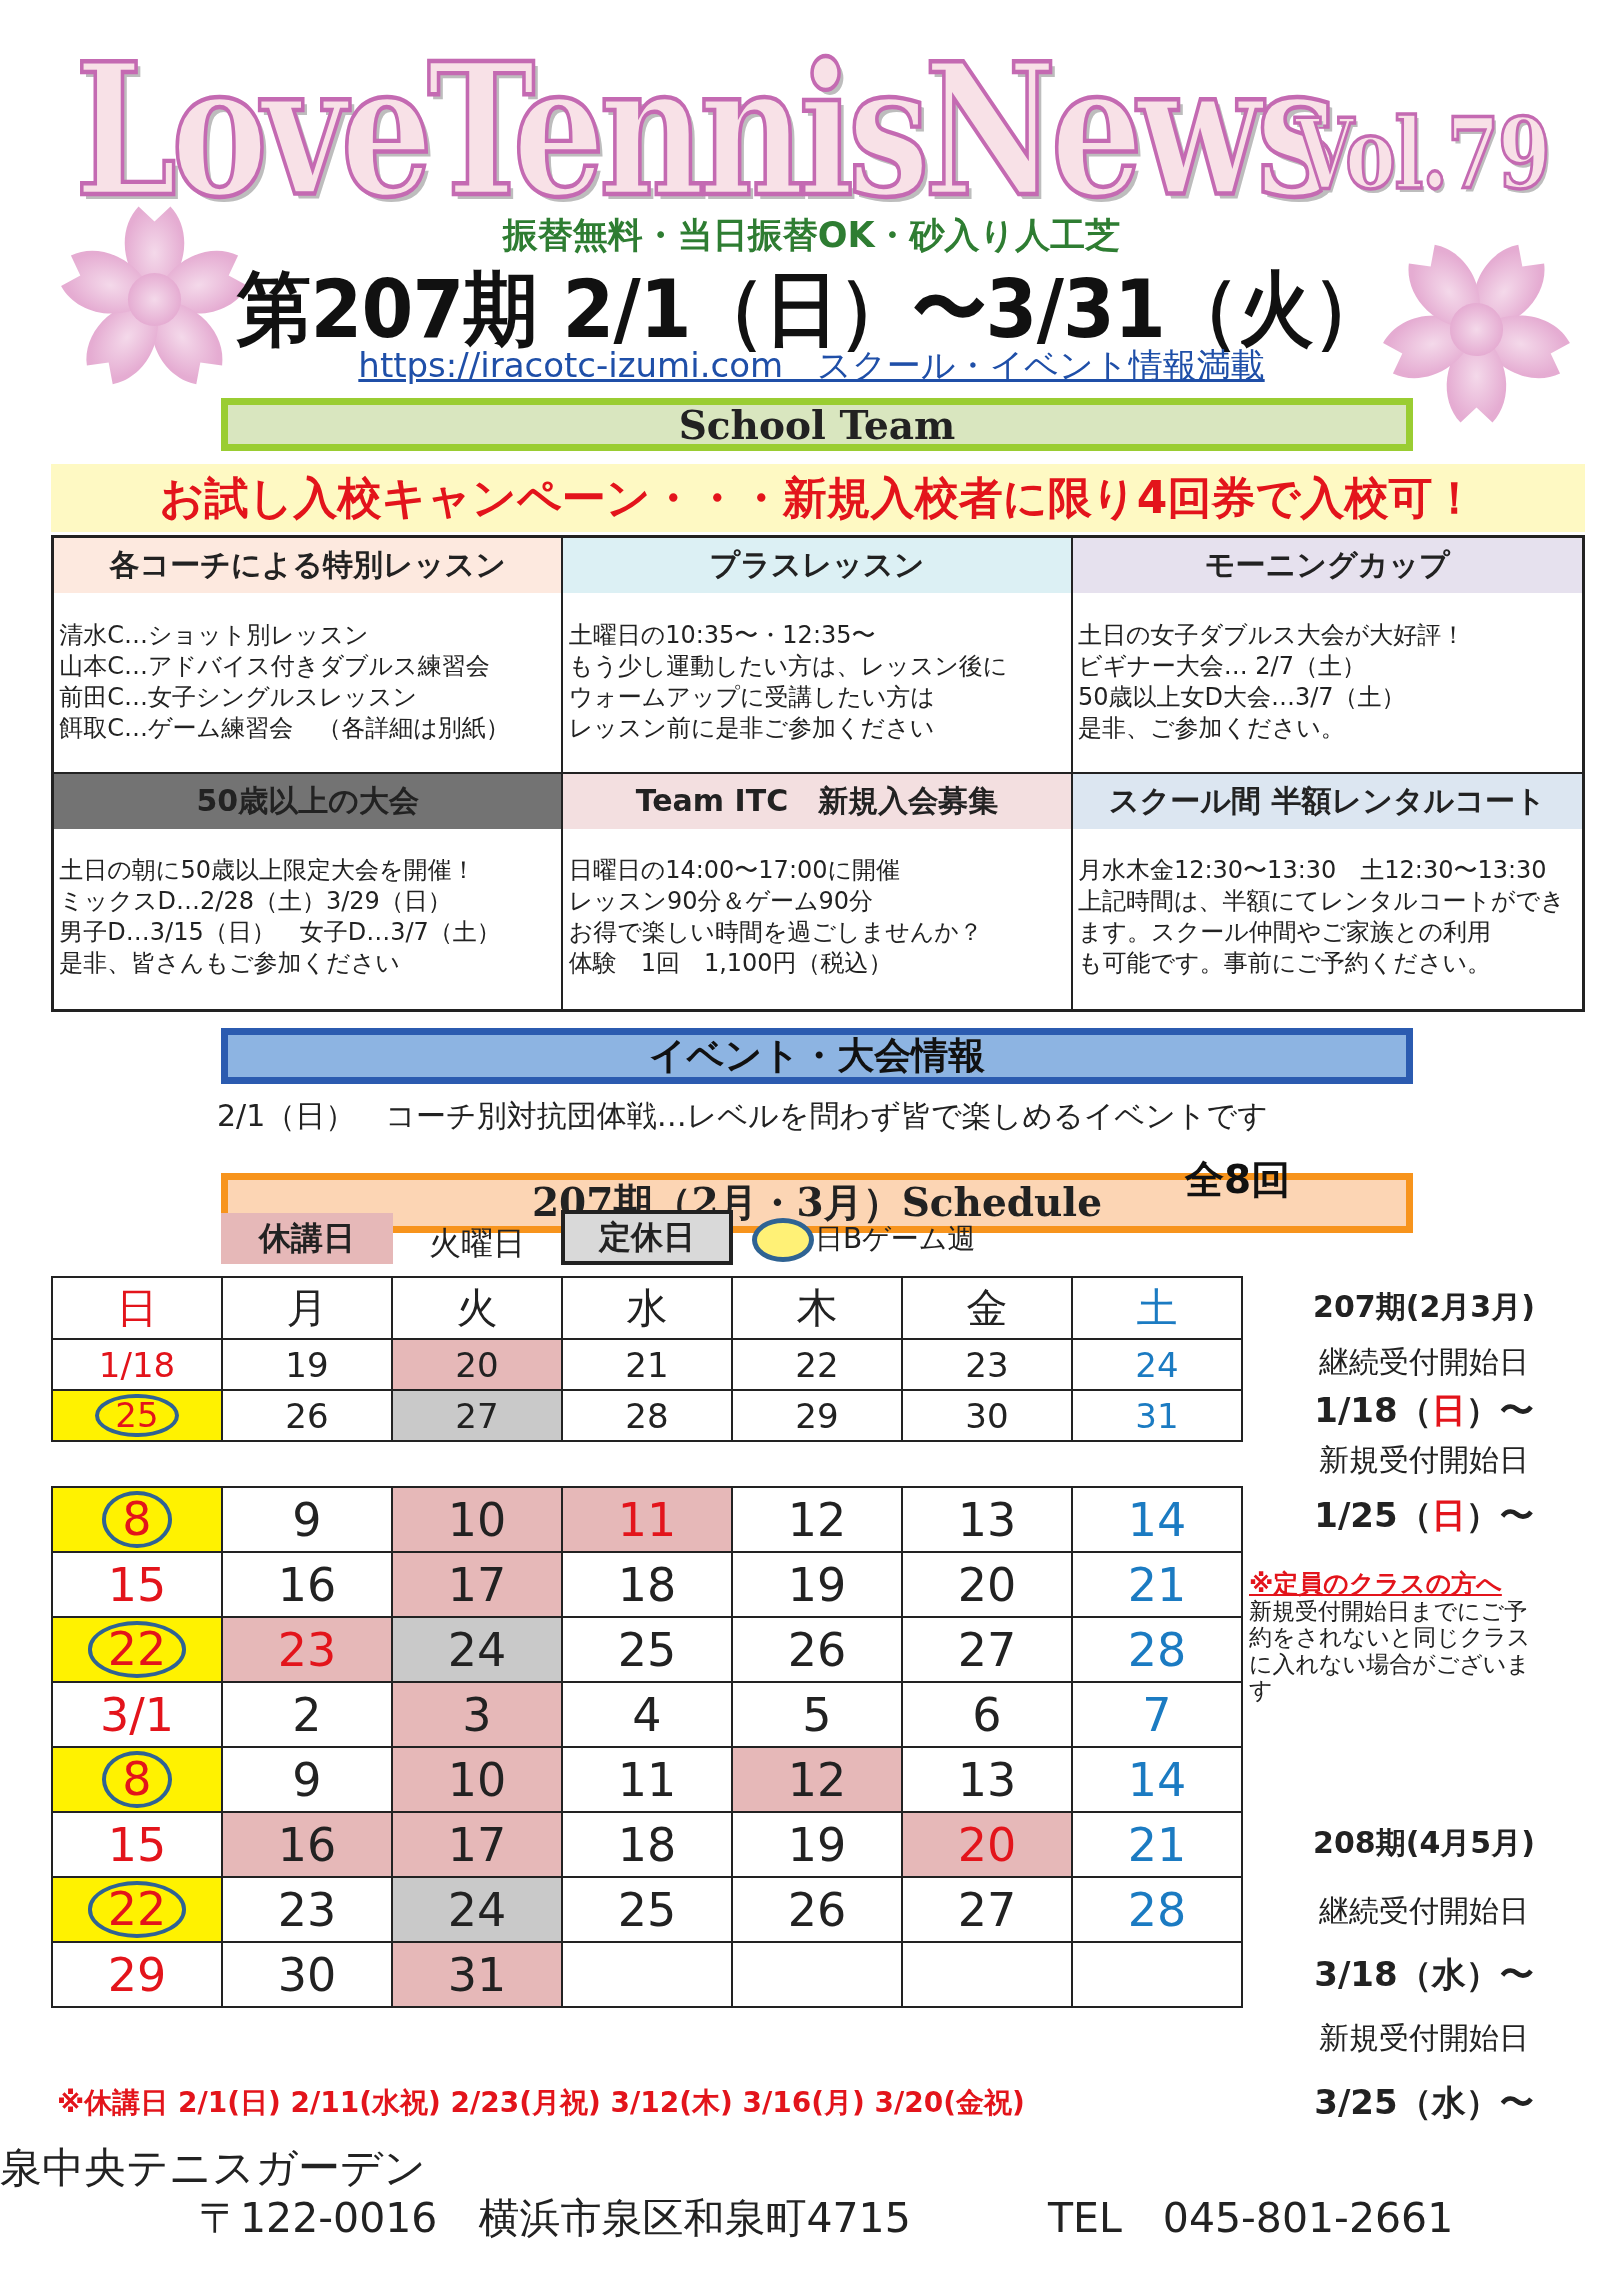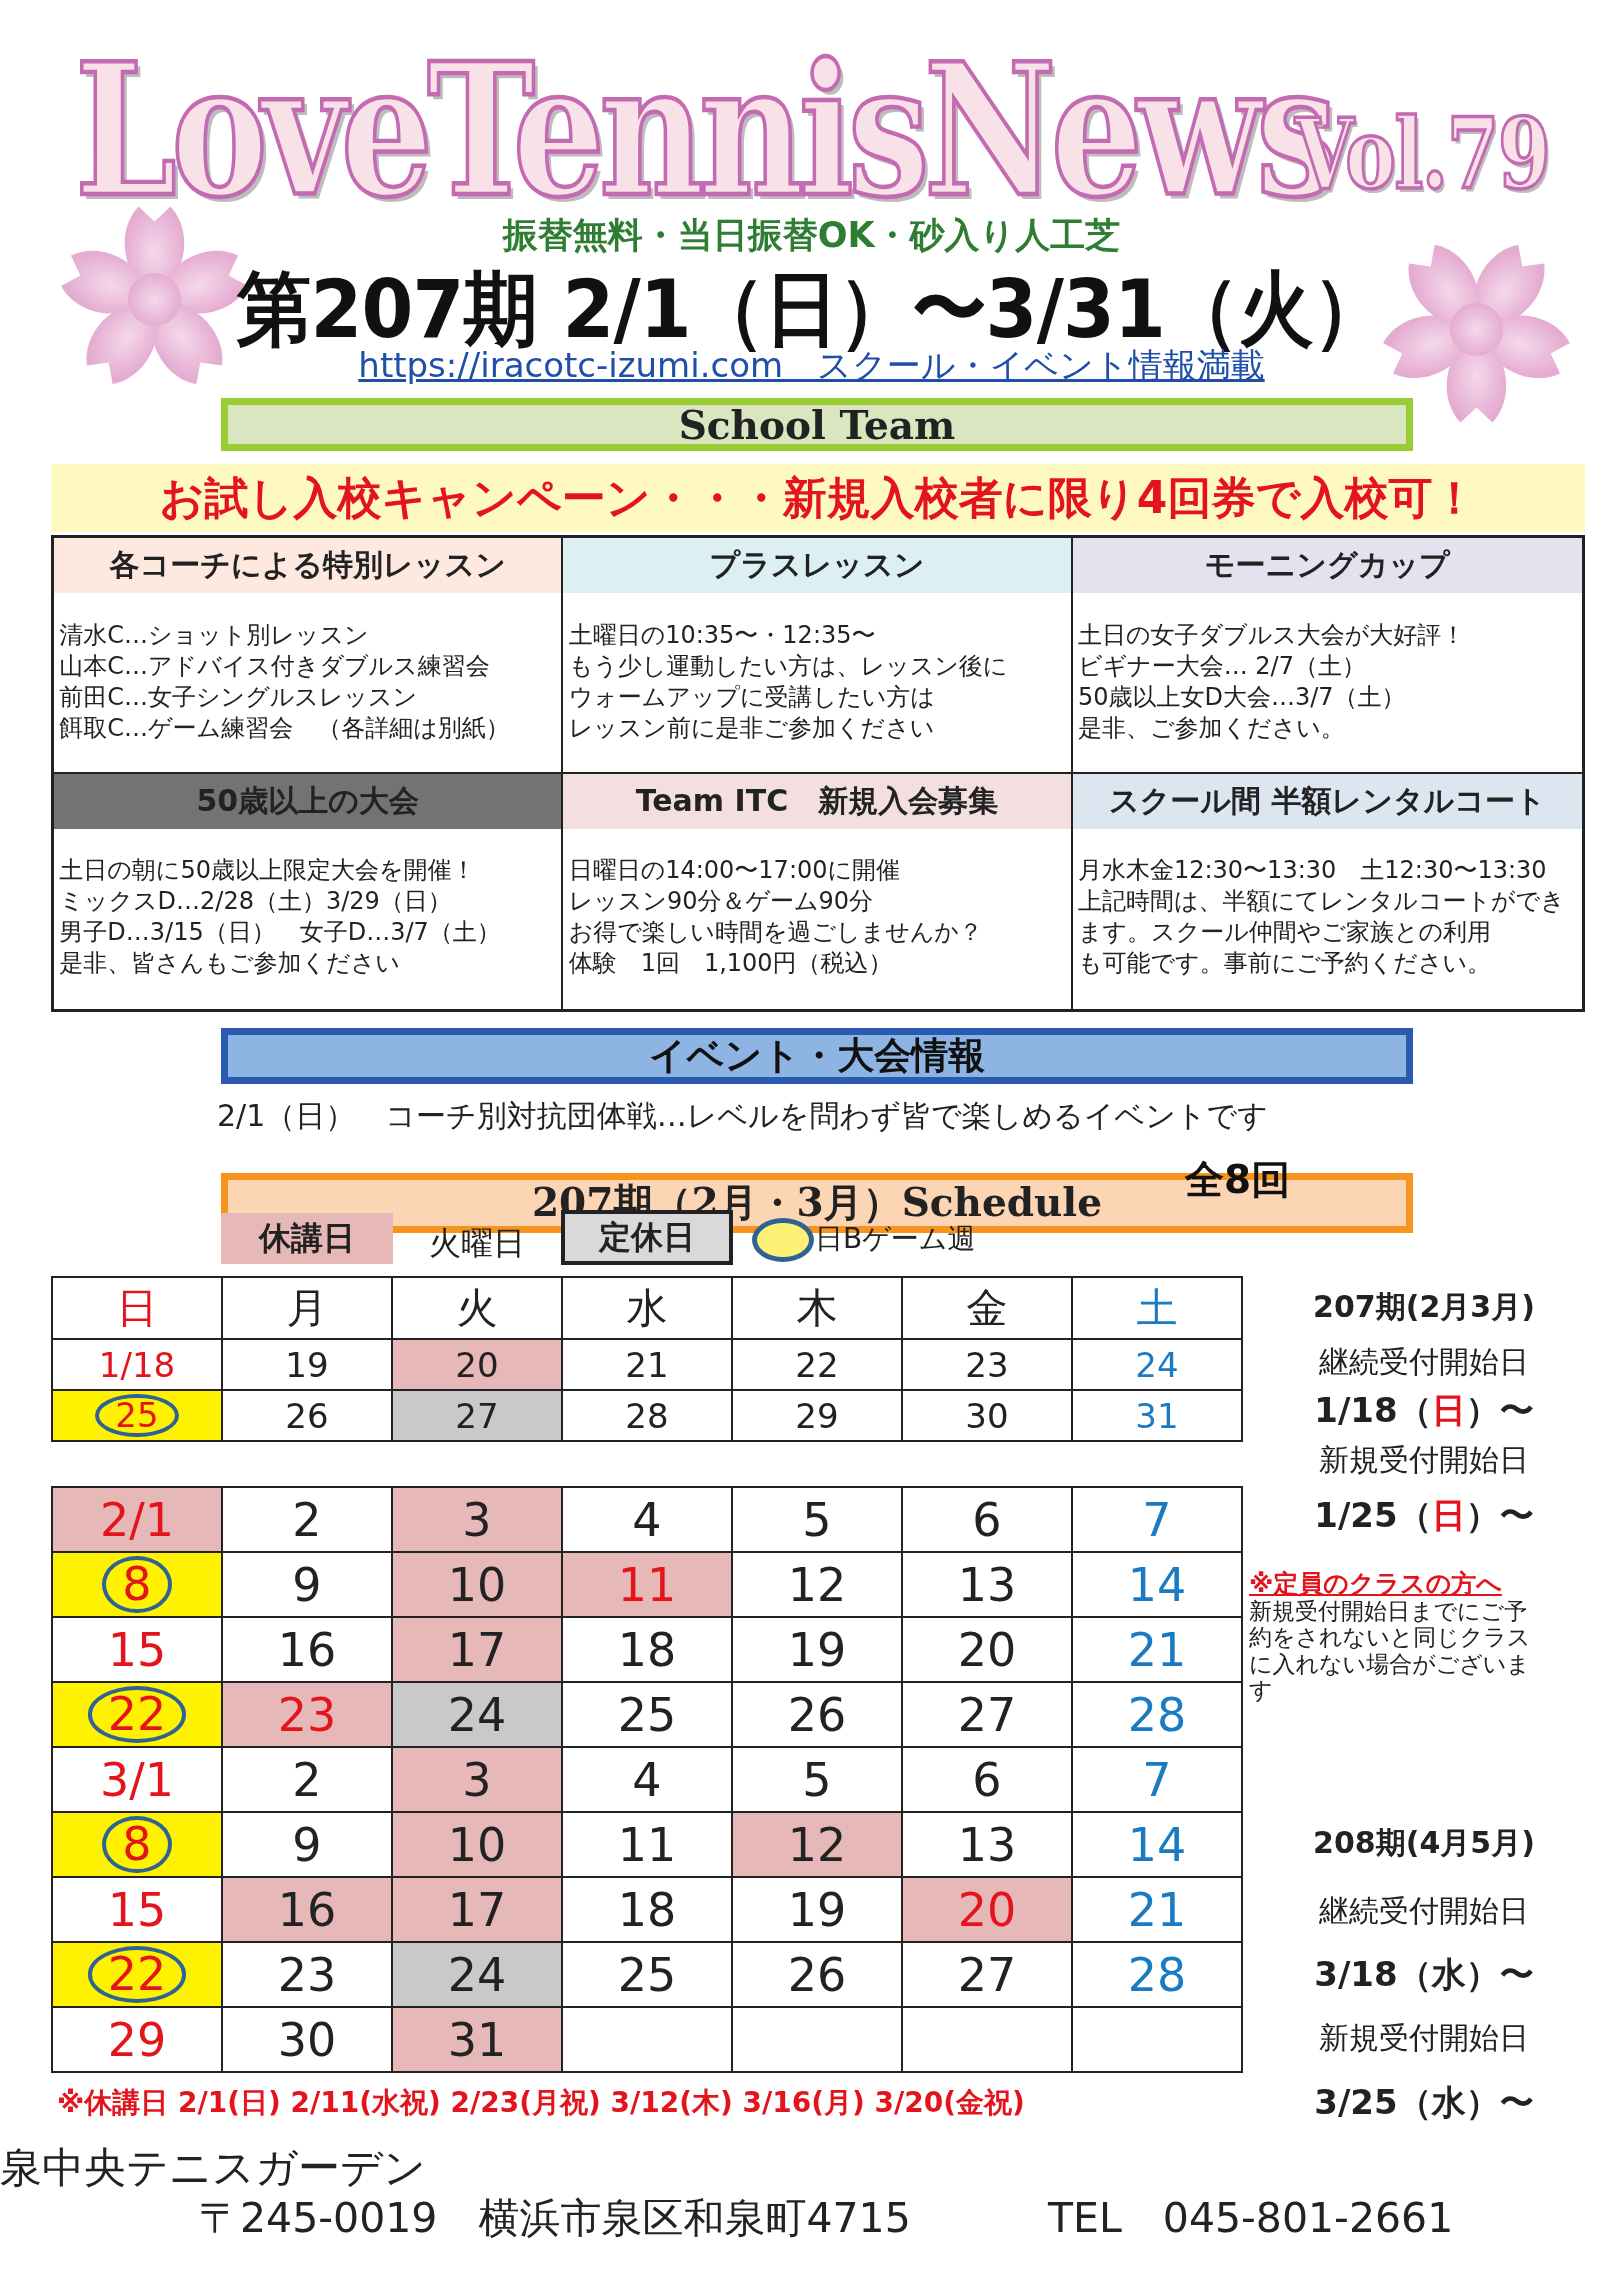--- a/index.html
+++ b/index.html
@@ -186,29 +186,20 @@
     <td>28</td>
     <td>29</td>
     <td>30</td>
     <td class="sat">31</td>
   </tr>
 </tbody>
   </table>
 
 <table class="cal main">
   <tbody>
-      <tr>
-    <td class="sun bg-kyuko">2/1</td>
-    <td>2</td>
-    <td class="bg-kyuko">3</td>
-    <td>4</td>
-    <td>5</td>
-    <td>6</td>
-    <td class="sat">7</td>
-  </tr>
   <tr>
     <td class="sun bg-game"><span class="oval">8</span></td>
     <td>9</td>
     <td class="bg-kyuko">10</td>
     <td class="bg-kyuko red">11</td>
     <td>12</td>
     <td>13</td>
     <td class="sat">14</td>
   </tr>
   <tr>
@@ -290,15 +281,15 @@
   <div>新規受付開始日までにご予約をされないと同じクラスに入れない場合がございます</div>
 </div>
 
 <div class="abs side side-h" style="top:1823px">208期(4月5月)</div>
 <div class="abs side side-t" style="top:1891px">継続受付開始日</div>
 <div class="abs side side-d" style="top:1952px"><span>3/18</span>（<span>水</span>）〜</div>
 <div class="abs side side-t" style="top:2018px">新規受付開始日</div>
 <div class="abs side side-d" style="top:2080px"><span>3/25</span>（<span>水</span>）〜</div>
 
 <div class="abs footer-name">泉中央テニスガーデン</div>
-<div class="abs footer-addr">〒245-0019　横浜市泉区和泉町4715</div>
+<div class="abs footer-addr">〒122-0016　横浜市泉区和泉町4715</div>
 <div class="abs footer-tel">TEL　045-801-2661</div>
 
 
 </body></html>

